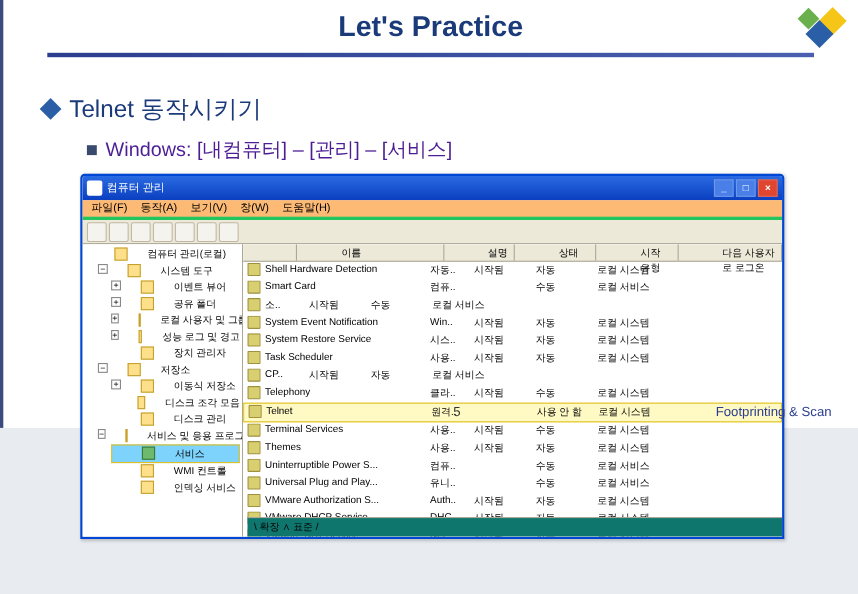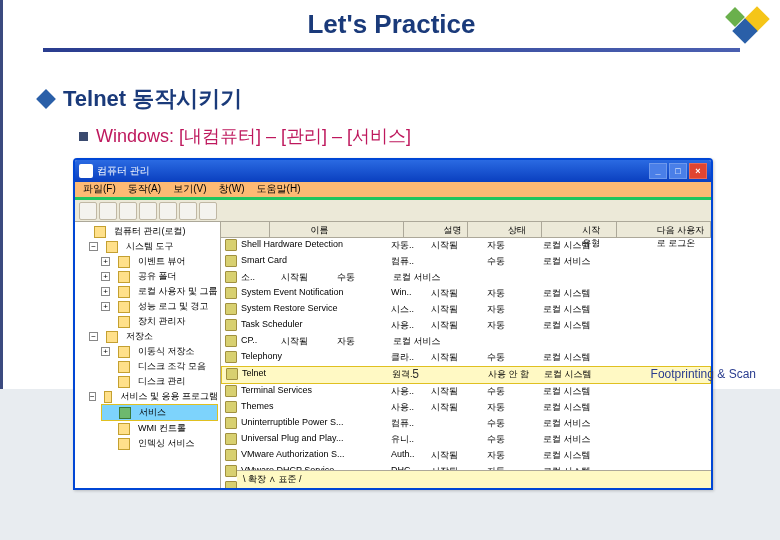--- a/index.html
+++ b/index.html
@@ -8,51 +8,51 @@
   .title-band { position: absolute; top: 0; left: 0; right: 0; height: 48px; display: flex; align-items: center; justify-content: center; }
   .title-band h1 { font-size: 26px; font-weight: bold; color: #1a3a7a; }
   .title-bar { position: absolute; top: 48px; left: 40px; right: 40px; height: 4px; background: linear-gradient(90deg,#2a3d8f,#4a5fb0); }
   .corner { position: absolute; top: 6px; right: 8px; width: 50px; height: 42px; }
   .diamond { position:absolute; width:18px; height:18px; transform:rotate(45deg); }
   .d1 { background:#f5c518; top:4px; right:6px; }
   .d2 { background:#2a5fa8; top:16px; right:18px; }
   .d3 { background:#6ab04c; top:4px; right:30px; width:14px; height:14px; }
   .bullet-line1 { position:absolute; top:84px; left:36px; right:40px; display:flex; align-items:center; gap:6px; }
   .diamond-bullet { width:14px; height:14px; background:#2a5fa8; transform:rotate(45deg); display:inline-block; margin-right:4px;}
-  .b1-text { font-size:22px; font-weight:bold; color:#1a3a7a; }
+  .b1-text { font-size:22px; font-weight:normal; color:#1a3a7a; }
   .bullet-line2 { position:absolute; top:124px; left:76px; right:40px; display:flex; align-items:center; gap:8px;}
   .sq-bullet { width:9px; height:9px; background:#3a4a6f; display:inline-block; }
-  .b2-text { font-size:18px; color:#be185d; }
+  .b2-text { font-size:18px; color:#4c1d95; }
   .window { position:absolute; top:158px; left:70px; width:640px; height:332px; border:2px solid #0046d5; background:#ece9d8; border-radius:4px 4px 0 0; overflow:hidden; box-shadow:1px 1px 3px rgba(0,0,0,.2);}
   .titlebar { height:22px; background:linear-gradient(#2a6ae2,#0a3fbf); display:flex; align-items:center; padding:4px 4px; color:#fff; font-size:10px; gap:4px;}
   .title-icon { width:14px; height:14px; background:#fff; border-radius:2px; display:inline-block;}
   .wndbtns { margin-left:auto; display:flex; gap:2px;}
   .wndbtn { width:18px; height:16px; background:#4a7fe8; border:1px solid #fff3; font-size:9px; font-weight:bold; text-align:center; line-height:14px; cursor:pointer;}
   .wndbtn.close { background:#e04530;}
   .menubar { height:18px; background:#fdba74; border-bottom:3px solid #22c55e; font-size:10px; display:flex; align-items:flex-start; padding:0 4px; gap:4px;}
   .menuitem { padding:0 4px; cursor:pointer;}
   .toolbar { height:22px; background:#ece9d8; border-bottom:1px solid #aca899; display:flex; align-items:center; padding:0 4px; gap:2px;}
   .tbtn { width:18px; height:18px; background:#f4f3ee; border:1px solid #c0b8a4; border-radius:2px; cursor:pointer;}
   .content { display:flex; height:calc(100% - 62px);}
   .tree { width:146px; background:#fff; border-right:1px solid #aca899; font-size:9px; overflow:hidden; padding:2px;}
-  .tree-row { display:flex; align-items:center; gap:8px; padding:1px 0; cursor:pointer; white-space:nowrap;}
+  .tree-row { display:flex; align-items:flex-start; gap:18px; padding:1px 0; cursor:pointer; white-space:nowrap;}
   .tree-row.sel { background:#7dd3fc; border:1px solid #e0c020;}
   .tico { width:12px; height:12px; background:#6db96d; border:1px solid #3a7a3a; display:inline-block;}
   .tico.f { background:#ffe08a; border-color:#c4a030;}
   .exp { width:9px; height:9px; border:1px solid #888; font-size:8px; line-height:7px; text-align:center; background:#fff;}
   .ind0{margin-left:0;} .ind1{margin-left:12px;} .ind2{margin-left:24px;}
   .svc { flex:1; background:#fff; font-size:9px; overflow:hidden; position:relative;}
   .svc-head { height:16px; background:#ece9d8; border-bottom:1px solid #aca899; display:flex;}
   .svc-h { border-right:1px solid #aca899; padding:2px 4px; font-size:9px;margin-left:36px;}
   .svc-row { display:flex; padding:1px 0; cursor:pointer;}
   .svc-row.hl { background:#fff9c4; border:1px solid #e0c020; }
   .svc-c { padding:0 4px; white-space:nowrap; overflow:hidden; text-overflow:ellipsis;}
   .c0{width:16px;} .c1{width:150px;} .c2{width:40px;} .c3{width:56px;} .c4{width:56px;} .c5{width:88px;}
   .sico { width:12px; height:12px; background:#d8d070; border:1px solid #a09040; display:inline-block; border-radius:1px;}
-  .tabbar { position:absolute; bottom:0; left:16px; right:0; height:18px; background:#fef9c3; border-top:1px solid #aca899; font-size:9px; padding:2px 6px;}
+  .tabbar { position:absolute; bottom:0; left:4px; right:0; height:18px; background:#0f766e; border-top:1px solid #aca899; font-size:9px; padding:2px 6px;}
   .footer { position:absolute; bottom:8px; left:0; right:0; display:flex; justify-content:space-between; padding:0 24px; font-size:12px; color:#333;}
   .page-num { width:100%; text-align:center; position:absolute;}
   .footer-right { margin-left:auto; color:#2a3d8f; position:relative; z-index:1;}
 </style>
 </head>
 <body>
 
 <div class="slide">
   <div class="corner">
     <span class="diamond d1"></span>

